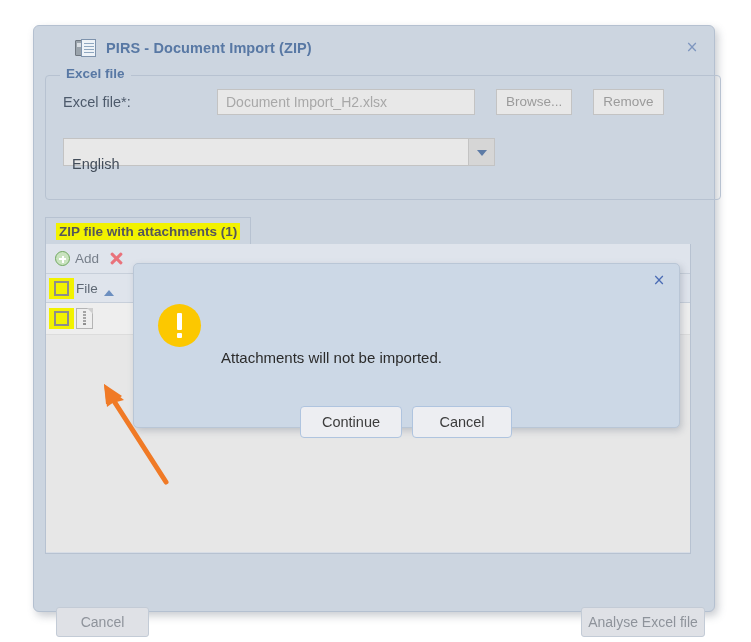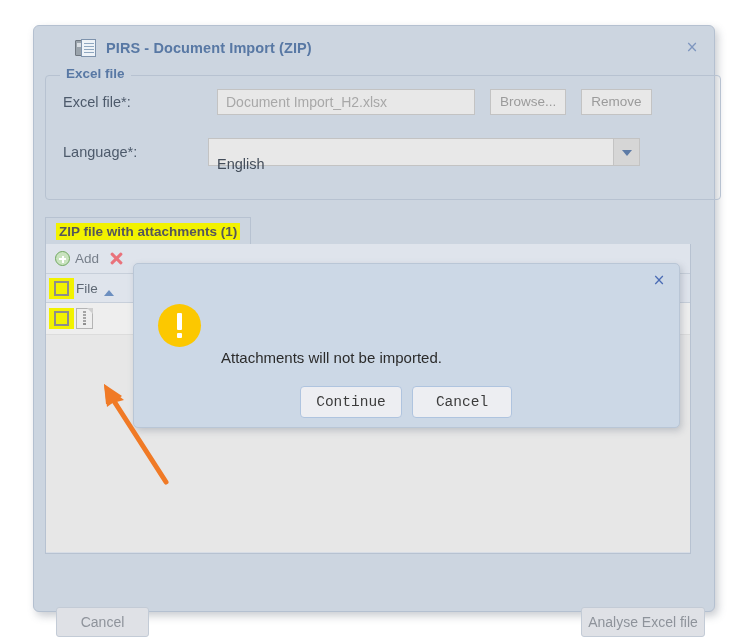--- a/index.html
+++ b/index.html
@@ -153,21 +153,21 @@
     box-sizing: border-box;
     font-size: 14px;
     color: #a8a8a8;
     padding: 0 8px;
     line-height: 24px;
     white-space: nowrap;
     overflow: hidden;
   }
   .btn-small {
     height: 26px;
-    margin-left: 6px;
+    margin-left: 12px;
     background: #e8e8e8;
     border: 1px solid #c3c3c3;
     box-sizing: border-box;
     font-size: 13.5px;
     color: #9b9b9b;
     padding: 0 9px;
     line-height: 24px;
     cursor: pointer;
     white-space: nowrap;
     font-family: "Liberation Sans", sans-serif;
@@ -468,32 +468,32 @@
     position: absolute;
     left: 87px;
     font-size: 15px;
     color: #2b2b2b;
     white-space: nowrap;
   }
   .modal-text.l1 { top: 43px; }
   .modal-text.l2 { top: 85px; }
   .modal-btn {
     position: absolute;
-    top: 386px;
+    top: 406px;
     height: 32px;
     background: #edeef2;
     border: 1px solid #afc4df;
     border-radius: 4px;
     box-sizing: border-box;
     font-size: 14.5px;
     color: #3c3c3c;
     line-height: 30px;
     text-align: center;
     cursor: pointer;
-    font-family: Liberation Mono, monospace;
+    font-family: Liberation Sans, sans-serif;
     z-index: 21;
   }
   .modal-btn.continue { left: 300px; width: 102px; }
   .modal-btn.cancel   { left: 412px; width: 100px; }
 
   
   .annot-arrow {
     position: absolute;
     left: 90px;
     top: 360px;
@@ -523,21 +523,20 @@
       <div class="fieldset-legend">Excel file</div>
 
       <div class="form-row r1">
         <span class="form-label">Excel file*:</span>
         <span class="text-input" title="Document Import_H2.xlsx">Document Import_H2.xlsx</span>
         <span class="btn-small">Browse...</span>
         <span class="btn-small">Remove</span>
       </div>
 
       <div class="form-row r2">
-        <span class="form-label">Language*:</span>
         <span class="select-input">English<span class="select-arrow"></span></span>
       </div>
     </div>
 
     <div class="tabstrip">
       <div class="tab">
         <span class="tab-label">ZIP file with attachments (1)</span>
       </div>
       <div class="tab-underline"></div>
     </div>

